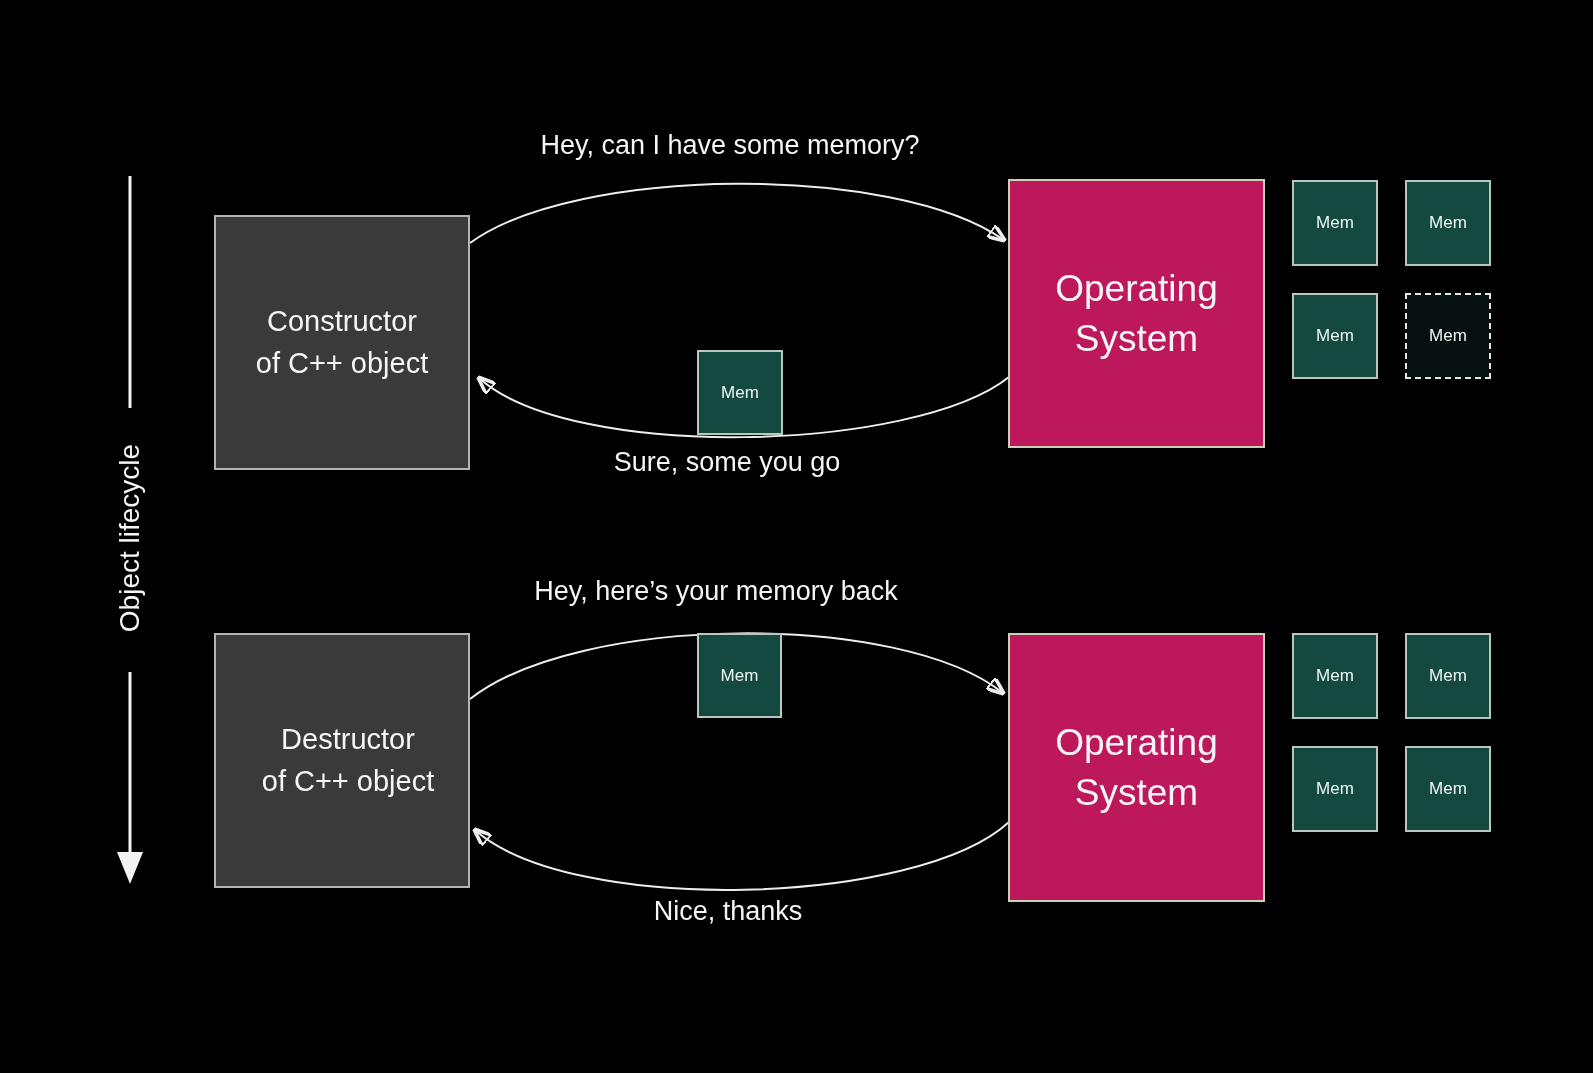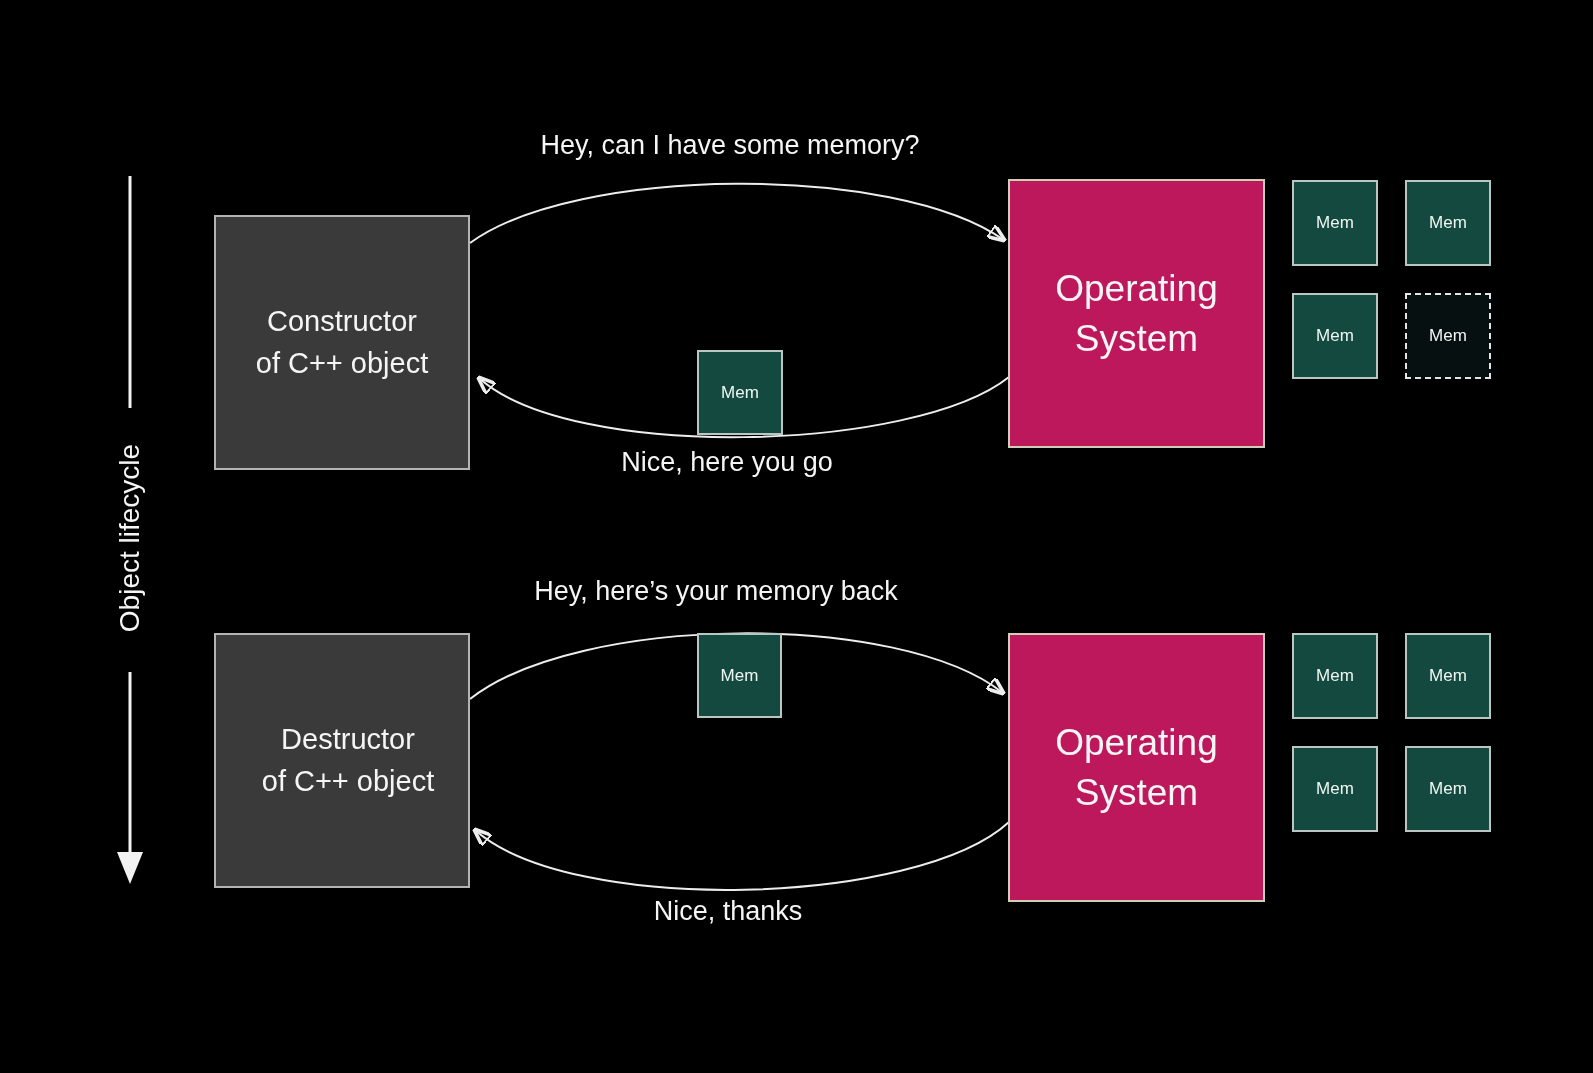--- a/index.html
+++ b/index.html
@@ -130,21 +130,21 @@
     <div>of C++ object</div>
   </div>
 
   <div class="os-box" style="left:1008px; top:179px;">
     <div>Operating</div>
     <div>System</div>
   </div>
 
   <div class="speech" style="left:380px; top:130px;">Hey, can I have some memory?</div>
 
-  <div class="speech" style="left:377px; top:447px;">Nice, here you go</div>
+  <div class="speech" style="left:377px; top:447px;">Sure, some you go</div>
 
   <div class="mem-cell" style="left:697px; top:350px; height:85px;">
     <span>Mem</span>
   </div>
 
   <div class="mem-cell" style="left:1292px; top:180px;">
     <span>Mem</span>
   </div>
   <div class="mem-cell" style="left:1405px; top:180px;">
     <span>Mem</span>

